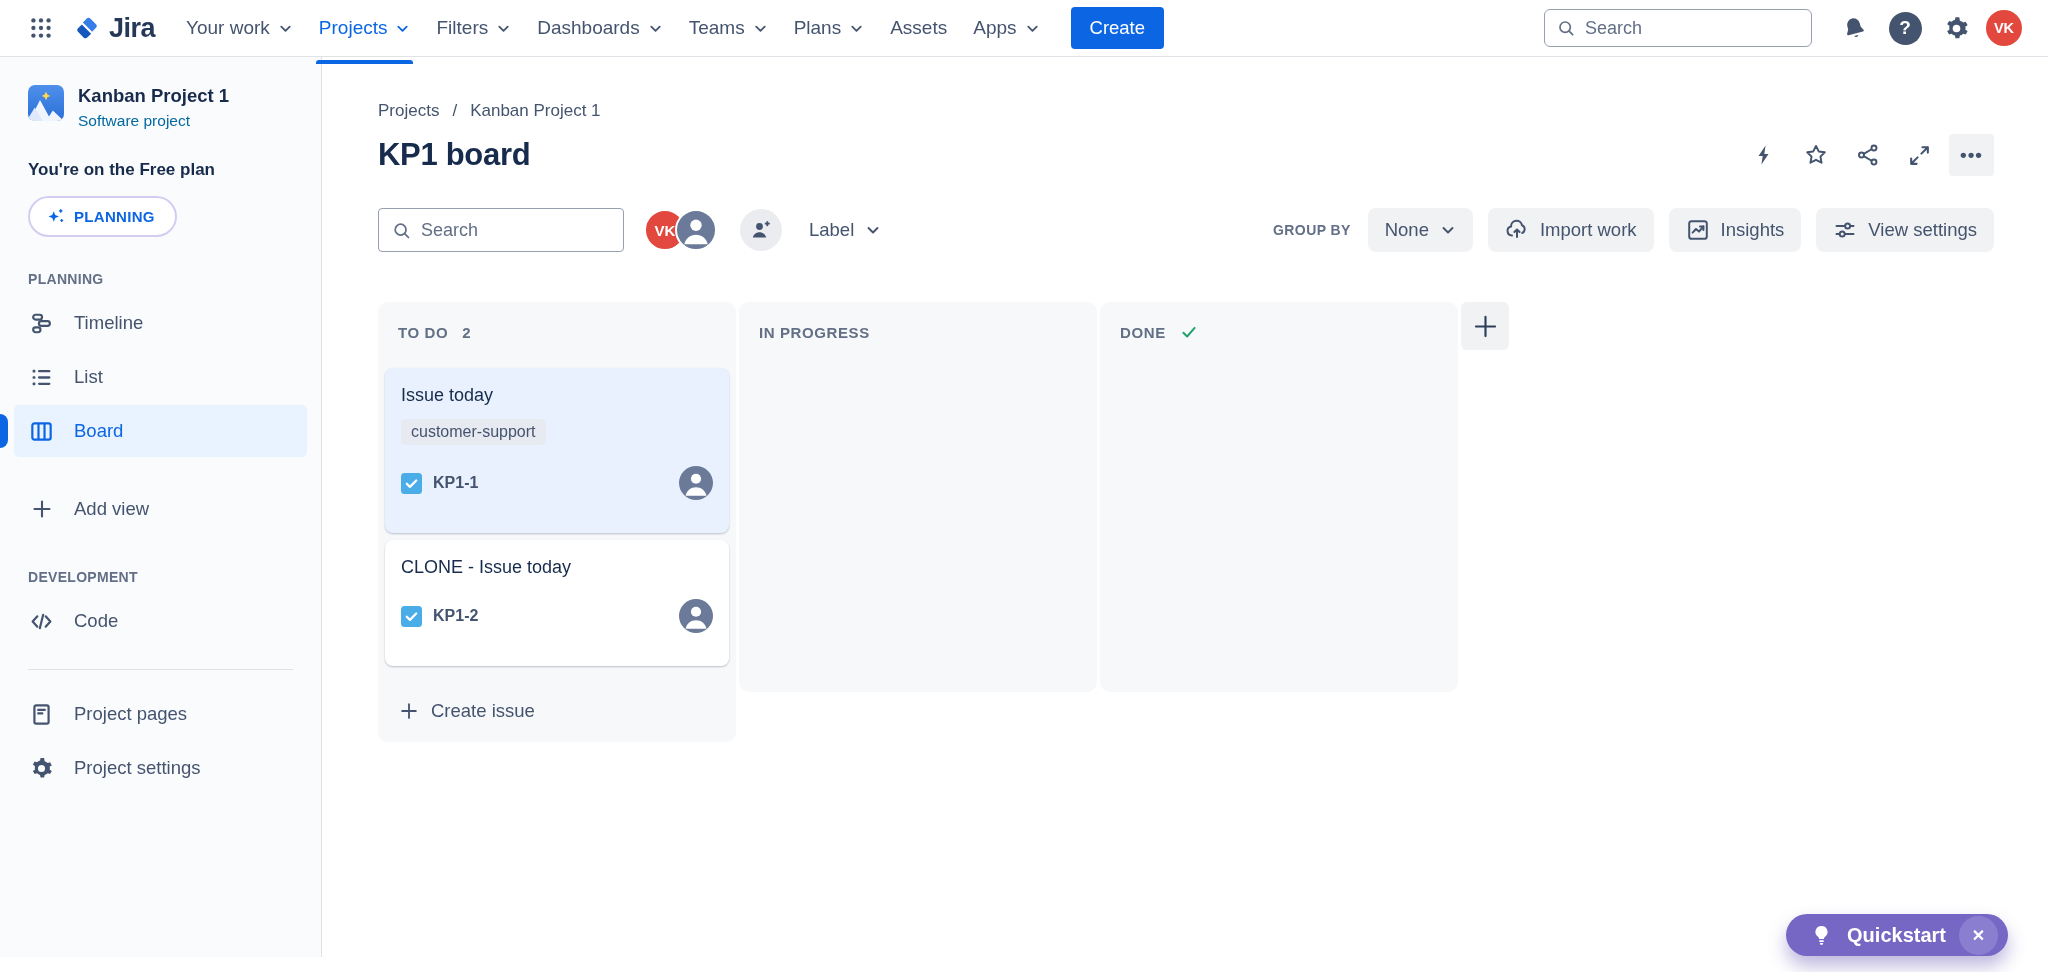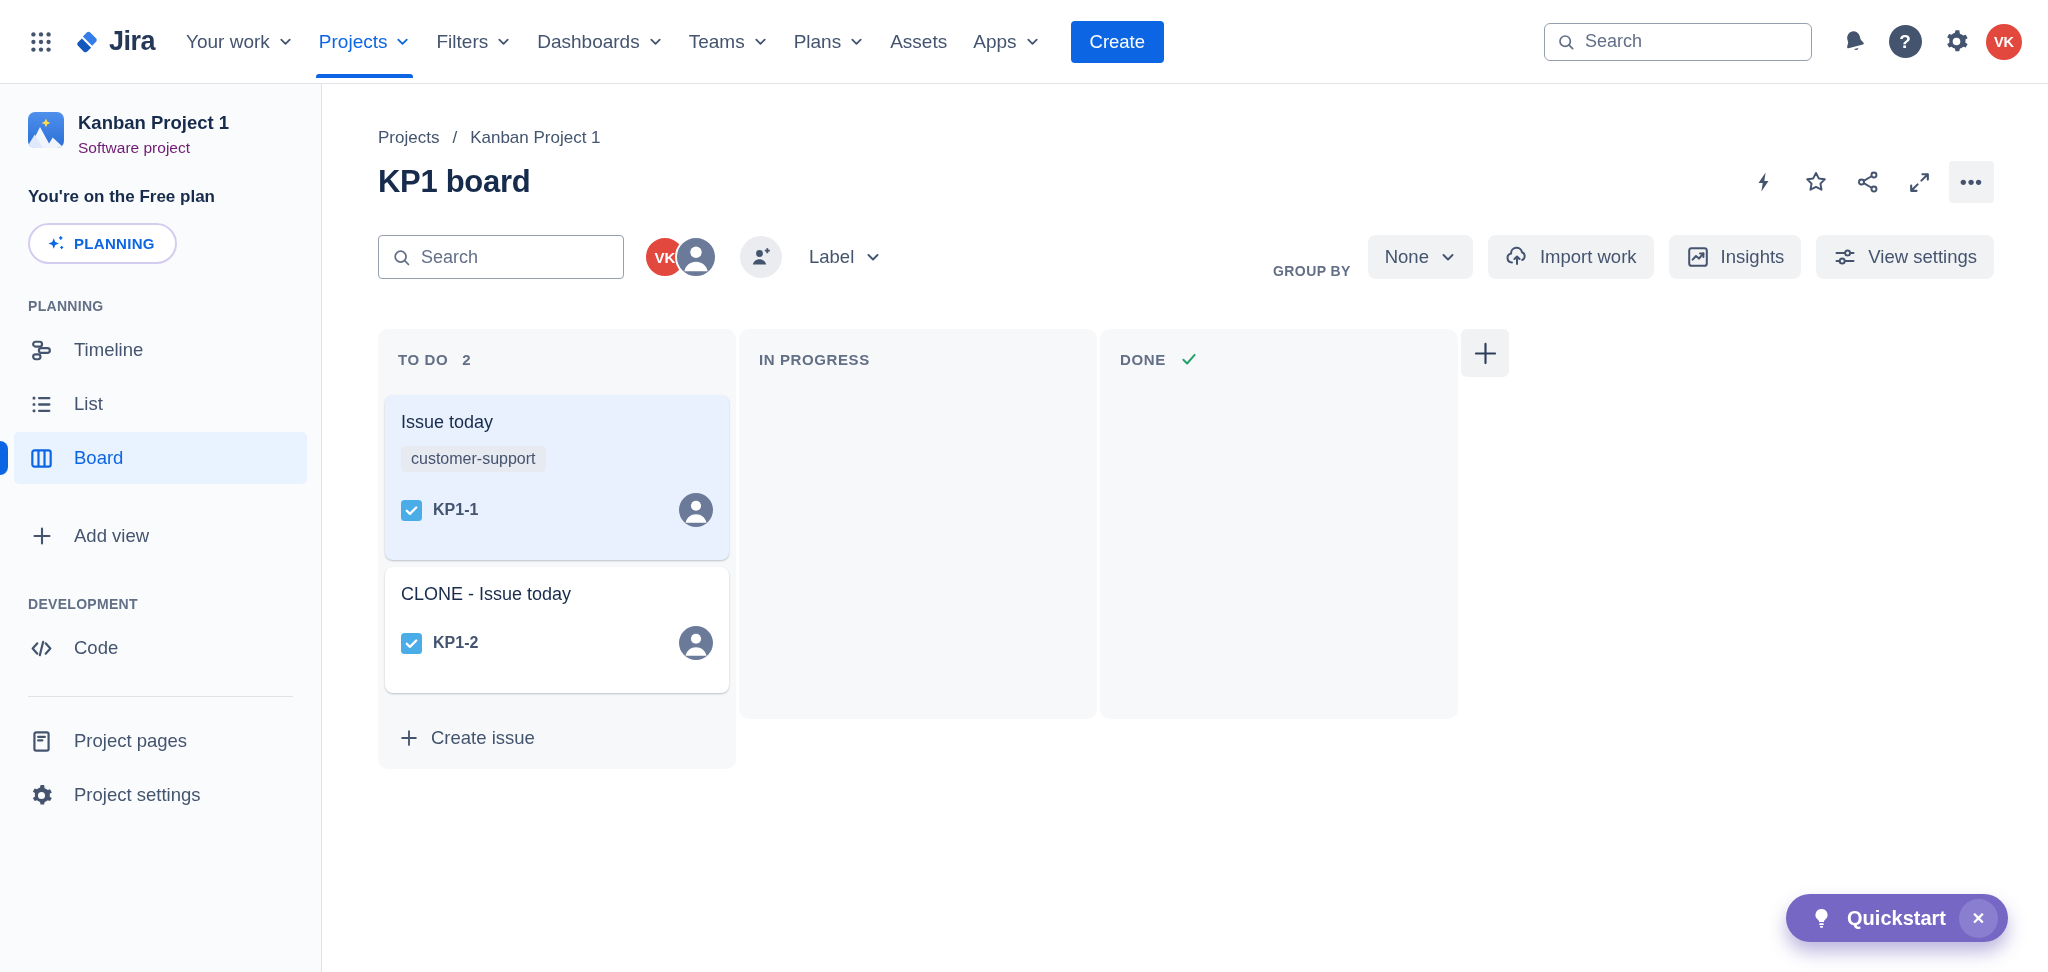--- a/index.html
+++ b/index.html
@@ -2,21 +2,21 @@
 <html><head>
 <meta charset="utf-8">
 <style>
   * { margin:0; padding:0; box-sizing:border-box; }
   html,body { width:2048px; height:972px; overflow:hidden; background:#fff;
     font-family:"Liberation Sans", sans-serif; color:#172b4d; }
   button { font-family:inherit; background:none; border:none; cursor:pointer; color:inherit; }
   input { font-family:inherit; }
 
   
-  .topnav { height:84px; display:flex; align-items:center; padding:0 26px 0 20px;
+  .topnav { height:57px; display:flex; align-items:center; padding:0 26px 0 20px;
     border-bottom:1px solid #e0e2e8; background:#fff; gap:2px; }
   .iconbtn { width:42px; height:42px; display:flex; align-items:center; justify-content:center;
     color:#44546f; border-radius:6px; }
   .logo { display:flex; align-items:center; gap:7px; margin:0 16px 0 8px; }
   .logo-text { font-size:27px; font-weight:700; color:#253858; letter-spacing:-0.5px; }
   .nav-items { display:flex; align-items:stretch; height:72px; }
   .nav-item { position:relative; display:flex; align-items:center; gap:8px; padding:0 13px;
     font-size:19px; font-weight:500; color:#44546f; }
   .nav-item.active { color:#0c66e4; }
   .nav-item.active::after { content:""; position:absolute; left:10px; right:10px; bottom:0;
@@ -36,21 +36,21 @@
 
   
   .shell { display:flex; height:900px; }
 
   
   .sidebar { width:322px; min-width:322px; background:#fafbfc; border-right:1px solid #dfe2e7;
     padding-top:28px; display:flex; flex-direction:column; }
   .proj { display:flex; gap:14px; padding:0 28px; align-items:flex-start; }
   .proj-avatar { width:36px; height:36px; border-radius:7px; overflow:hidden; flex:none; }
   .proj-name { font-size:18.5px; font-weight:700; color:#172b4d; }
-  .proj-type { font-size:15.5px; color:#701a75; margin-top:5px; }
+  .proj-type { font-size:15.5px; color:#0369a1; margin-top:5px; }
   .plan-text { margin:30px 28px 0; font-size:17px; font-weight:600; color:#172b4d; }
   .upgrade { margin:16px 28px 0; align-self:flex-start; display:inline-flex; align-items:center; gap:8px;
     padding:8px 20px 8px 15px; border:2px solid #d5cdf1; border-radius:999px; background:#fff;
     color:#0c66e4; font-weight:700; font-size:15px; letter-spacing:.3px; }
   .side-section { margin-top:34px; padding:0 14px; }
   .side-header { padding:0 14px; font-size:14px; font-weight:700; color:#626f86; letter-spacing:.3px; margin-bottom:10px; }
   .side-item { position:relative; display:flex; align-items:center; gap:19px; height:52px;
     padding:0 14px; margin-top:2px; border-radius:5px; font-size:18.5px; color:#44546f; width:100%; text-align:left; }
   .si-icon { width:27px; display:flex; justify-content:center; color:#44546f; flex:none; }
   .side-item.active { background:#e9f2ff; color:#0c66e4; }
@@ -76,21 +76,21 @@
   .board-search input::placeholder { color:#626f86; }
   .avatars { display:flex; align-items:center; margin-left:20px; }
   .f-avatar { width:42px; height:42px; border-radius:50%; border:2px solid #fff;
     display:flex; align-items:center; justify-content:center; }
   .f-avatar.vk { background:#e2483d; color:#fff; font-size:15px; font-weight:700; z-index:1; }
   .f-avatar.generic { margin-left:-11px; background:#6b7a99; overflow:hidden; z-index:2; position:relative; }
   .add-people { width:42px; height:42px; border-radius:50%; background:#ebecf0; margin-left:23px;
     display:flex; align-items:center; justify-content:center; color:#44546f; }
   .label-dd { margin-left:27px; display:flex; align-items:center; gap:11px; font-size:18.5px;
     font-weight:500; color:#44546f; }
-  .filter-right { margin-left:auto; display:flex; align-items:flex-end; gap:15px; }
+  .filter-right { margin-left:auto; display:flex; align-items:center; gap:15px; }
   .groupby { font-size:14px; font-weight:700; color:#626f86; letter-spacing:.4px; margin-right:2px; }
   .gbtn { height:44px; padding:0 17px; background:#f1f2f4; border-radius:8px; font-size:18.5px;
     font-weight:500; color:#44546f; display:flex; align-items:center; gap:11px; }
 
   
   .board { display:flex; gap:3px; margin-top:50px; align-items:flex-start; }
   .column { width:358px; min-height:390px; background:#f7f8f9; border-radius:10px;
     padding:20px 7px 14px; display:flex; flex-direction:column; }
   .col-header { padding:0 13px; font-size:15px; font-weight:600; color:#626f86;
     letter-spacing:.6px; display:flex; align-items:center; gap:14px; min-height:20px; }
@@ -104,21 +104,21 @@
   .card-footer { display:flex; align-items:center; gap:11px; margin-top:21px; }
   .card-key { font-size:16px; font-weight:600; color:#44546f; }
   .card-avatar { margin-left:auto; width:34px; height:34px; border-radius:50%;
     background:#6b7a99; overflow:hidden; }
   .create-issue { margin-top:28px; display:flex; align-items:center; gap:11px; padding:6px 13px;
     font-size:18.5px; font-weight:500; color:#44546f; border-radius:4px; }
   .add-col { width:48px; height:48px; background:#f1f2f4; border-radius:6px;
     display:flex; align-items:center; justify-content:center; color:#2c3e5a; }
 
   
-  .quickstart { position:fixed; right:40px; bottom:30px; height:48px; display:flex; align-items:center;
+  .quickstart { position:fixed; right:40px; bottom:16px; height:42px; display:flex; align-items:center;
     gap:13px; padding:0 10px 0 23px; background:#7567c3; border-radius:999px;
     box-shadow:0 10px 18px rgba(70,50,160,.35); }
   .quickstart-label { color:#fff; font-size:20px; font-weight:700; }
   .q-close { width:39px; height:39px; border-radius:50%; background:#8a7ed1; color:#fff;
     font-size:16px; font-weight:700; display:flex; align-items:center; justify-content:center; }
 </style>
 </head>
 <body>
 
 <header class="topnav">

